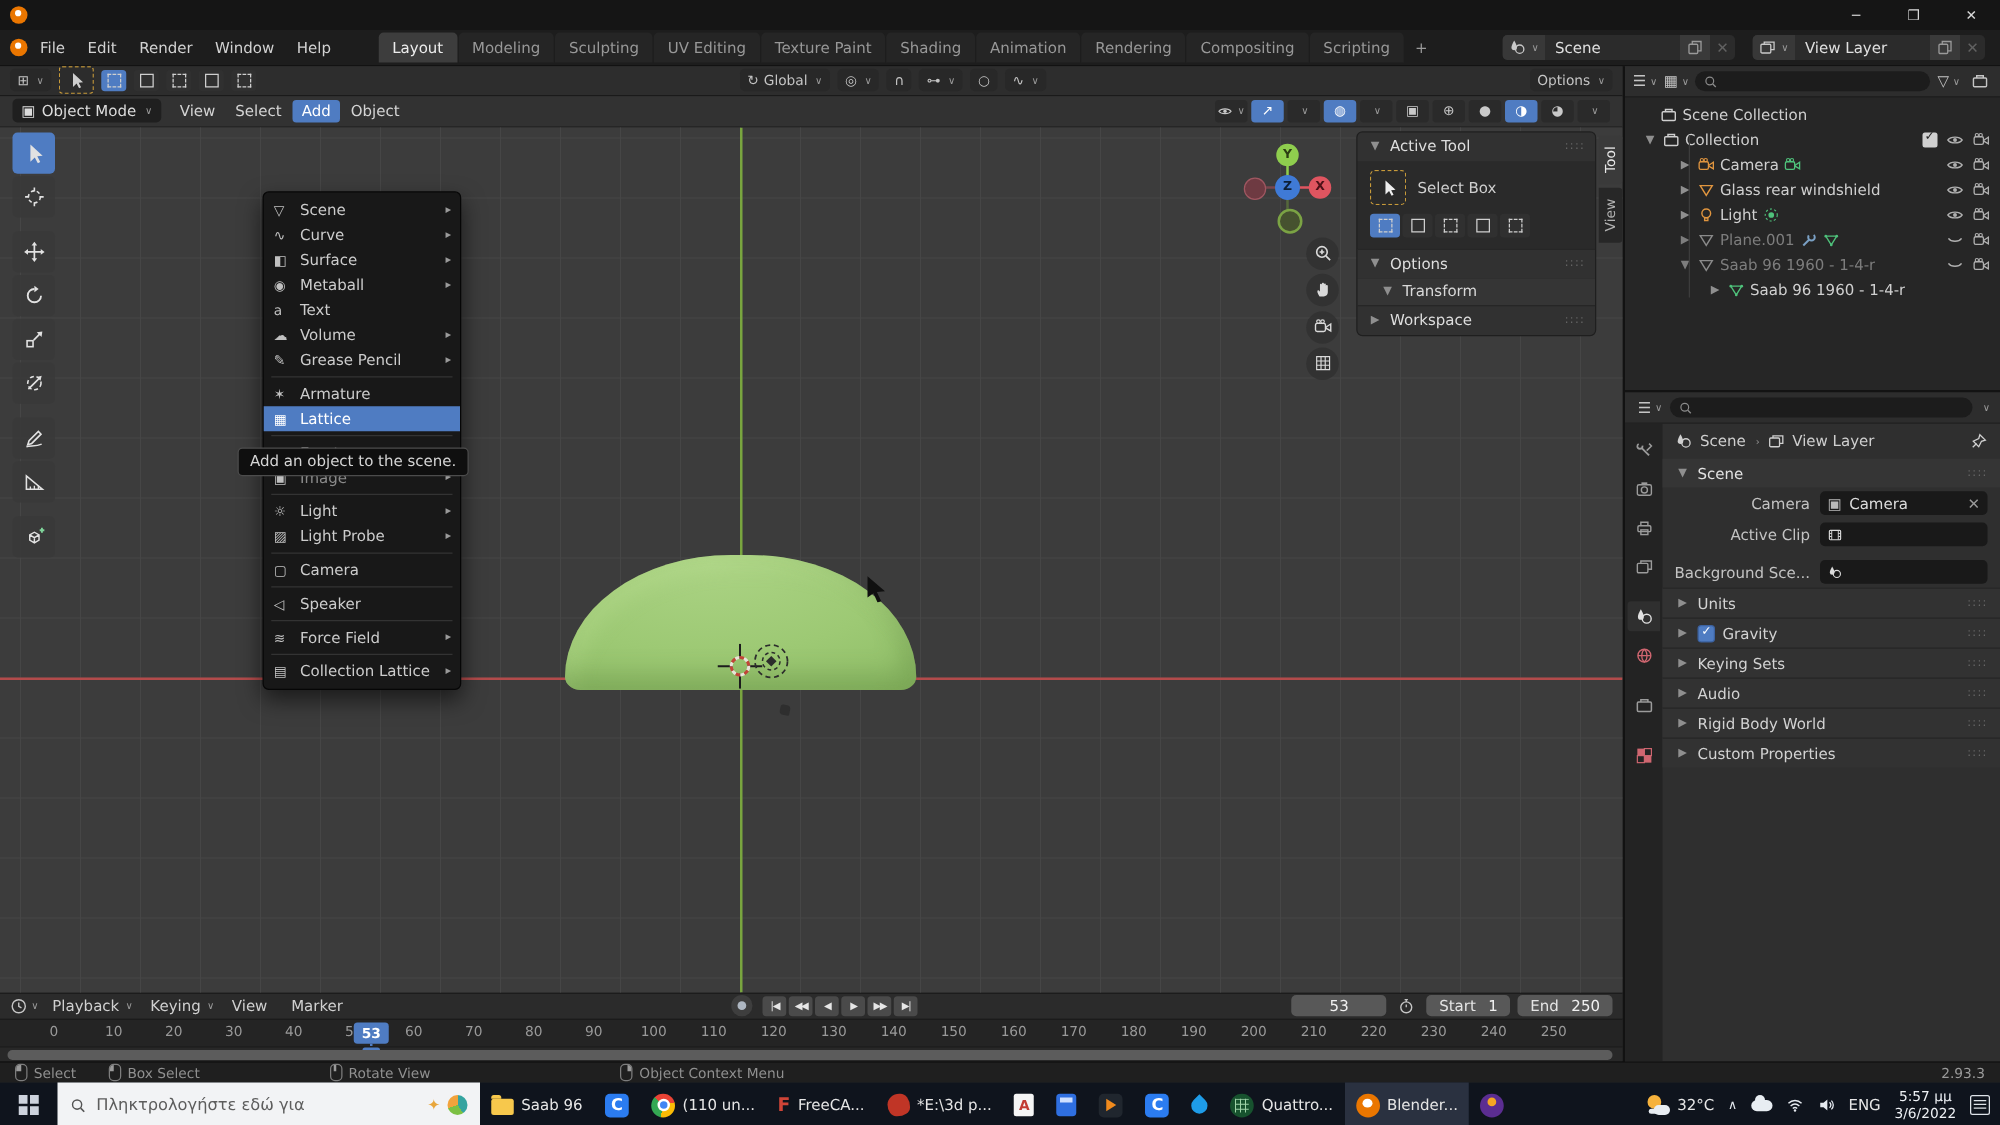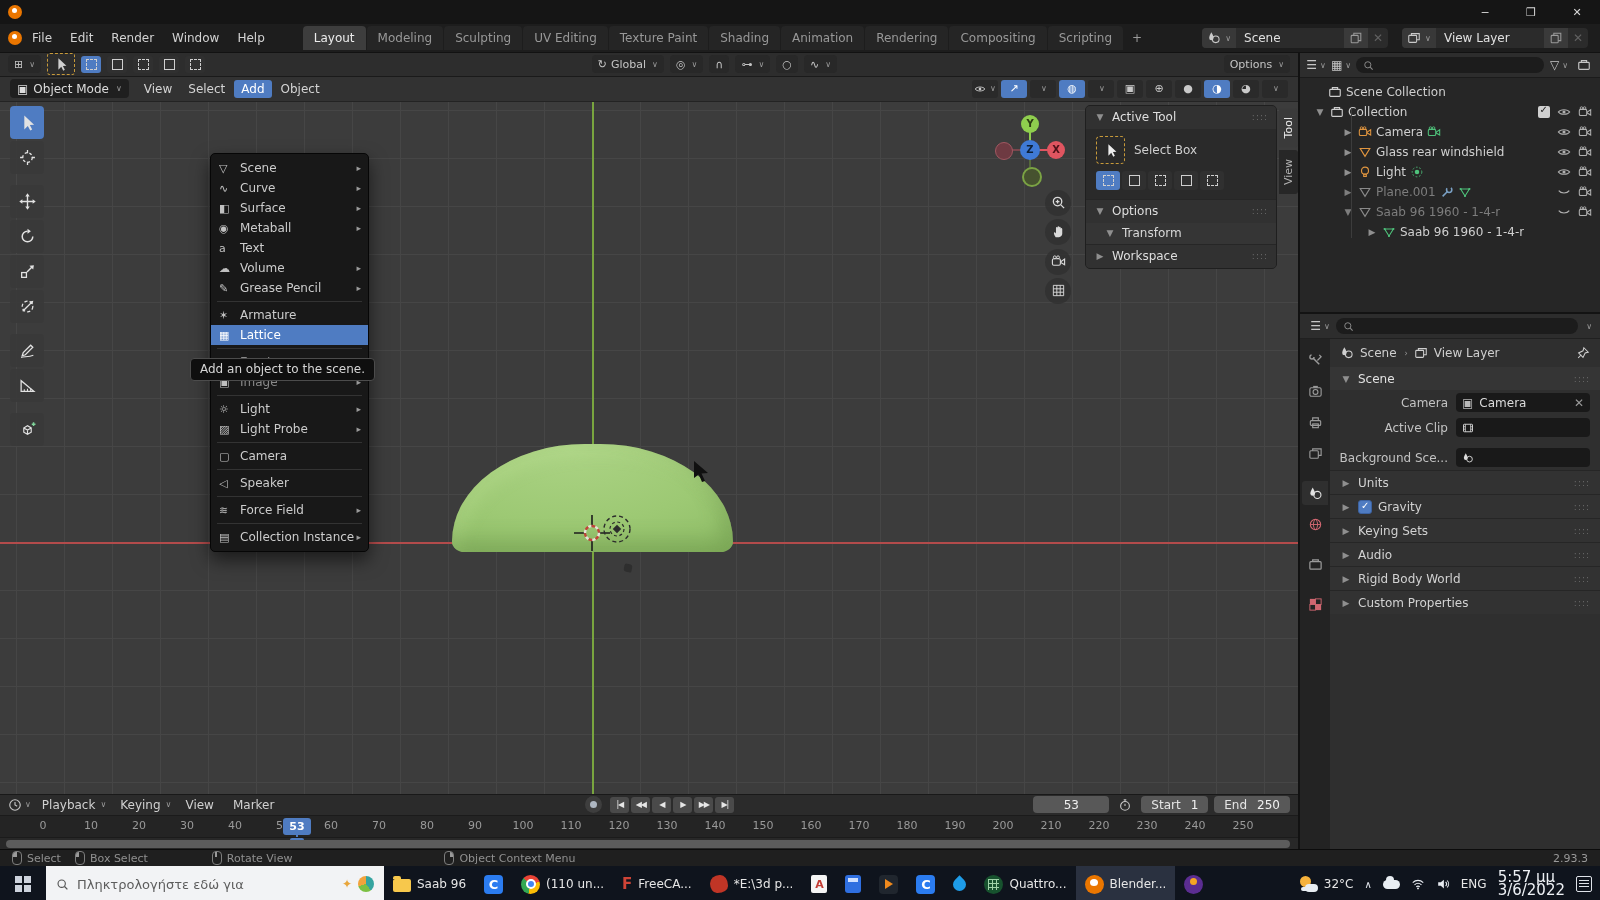--- a/index.html
+++ b/index.html
@@ -198,21 +198,21 @@
   .ic-purp{width:19px;height:19px;border-radius:50%;background:#5b2d91;position:relative}
   .ic-purp::after{content:"";position:absolute;left:6px;top:3px;width:7px;height:7px;border-radius:50%;background:#f5a623}
   .ic-wx{width:20px;height:16px;position:relative}
   .ic-wx::before{content:"";position:absolute;left:2px;top:0;width:11px;height:11px;border-radius:50%;background:#f6b23c}
   .ic-wx::after{content:"";position:absolute;right:0;bottom:0;width:13px;height:8px;border-radius:8px;background:#e8edf2;box-shadow:-6px 1px 0 -2px #e8edf2}
   .tray{margin-left:auto;display:flex;align-items:center;gap:11px;padding-right:8px}
   .tray svg{width:14px;height:14px;color:#e6eaf0}
   .chev{color:#e6eaf0;font-size:10px}
   .ic-cloud{width:17px;height:9px;border-radius:8px;background:#e8edf2;position:relative}
   .ic-cloud::before{content:"";position:absolute;left:3px;top:-4px;width:8px;height:8px;border-radius:50%;background:#e8edf2}
-  .ttime{text-align:left;font-size:15px;line-height:13px;color:#eef1f5}
+  .ttime{text-align:center;font-size:11px;line-height:13px;color:#eef1f5}
   .ic-notif{width:14px;height:14px;border:1px solid #dfe3e9;border-radius:2px;position:relative}
   .ic-notif::after{content:"";position:absolute;left:2px;right:2px;top:3px;height:1px;background:#dfe3e9;box-shadow:0 3px 0 #dfe3e9,0 6px 0 #dfe3e9}
 </style>
 </head>
 <body>
 
 <svg width="0" height="0" style="position:absolute">
   <defs>
     <symbol id="i-eye" viewBox="0 0 16 16">
         <path d="M1.5 8 C4 4.5 12 4.5 14.5 8 C12 11.5 4 11.5 1.5 8 Z" fill="none" stroke="currentColor" stroke-width="1.3"></path>
@@ -1153,41 +1153,41 @@
           <span class="mlab">Force Field</span>
           <span class="marr">▸</span>
         </div>
         <div class="mi sep">
           <span class="mico"></span>
           <span class="mlab"></span>
           <span class="marr"></span>
         </div>
         <div class="mi">
           <span class="mico">▤</span>
-          <span class="mlab">Collection Instance</span>
+          <span class="mlab">Collection Lattice</span>
           <span class="marr">▸</span>
         </div>
       </div>
     <div class="tooltip">Add an object to the scene.</div>
   </div>
 
   <div class="status">
     <span class="sitem">
         <span class="mouse ml">
           <i></i>
         </span>
         <span>Select</span>
       </span>
-    <span class="sitem" style="margin-left:14px">
+    <span class="sitem" style="margin-left:26px">
         <span class="mouse ml">
           <i></i>
         </span>
         <span>Box Select</span>
       </span>
-    <span class="sitem" style="margin-left:64px">
+    <span class="sitem" style="margin-left:104px">
         <span class="mouse mm">
           <i></i>
         </span>
         <span>Rotate View</span>
       </span>
     <span class="sitem" style="margin-left:152px">
         <span class="mouse mr">
           <i></i>
         </span>
         <span>Object Context Menu</span>

